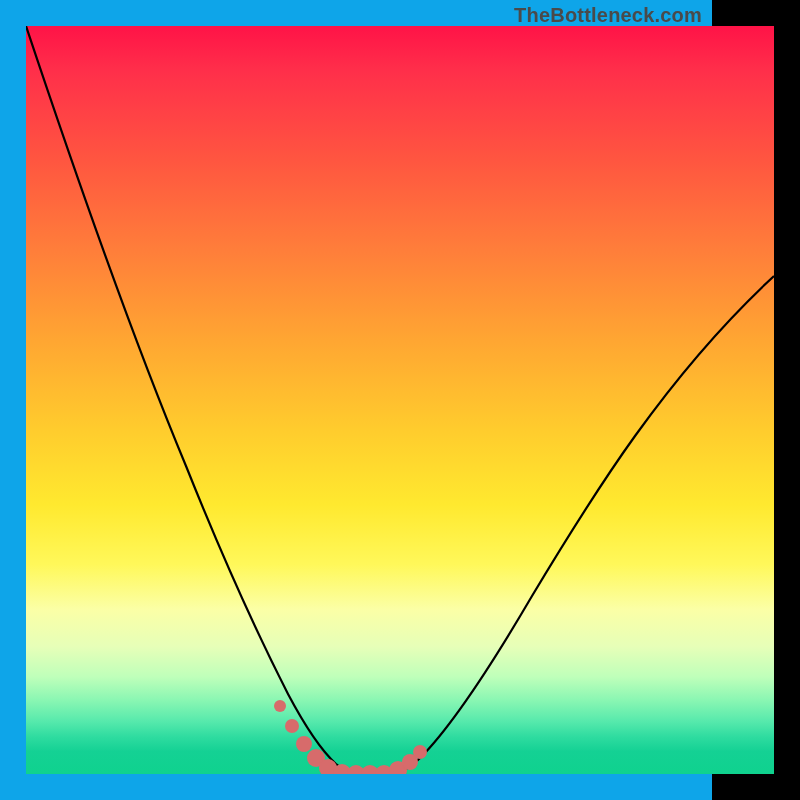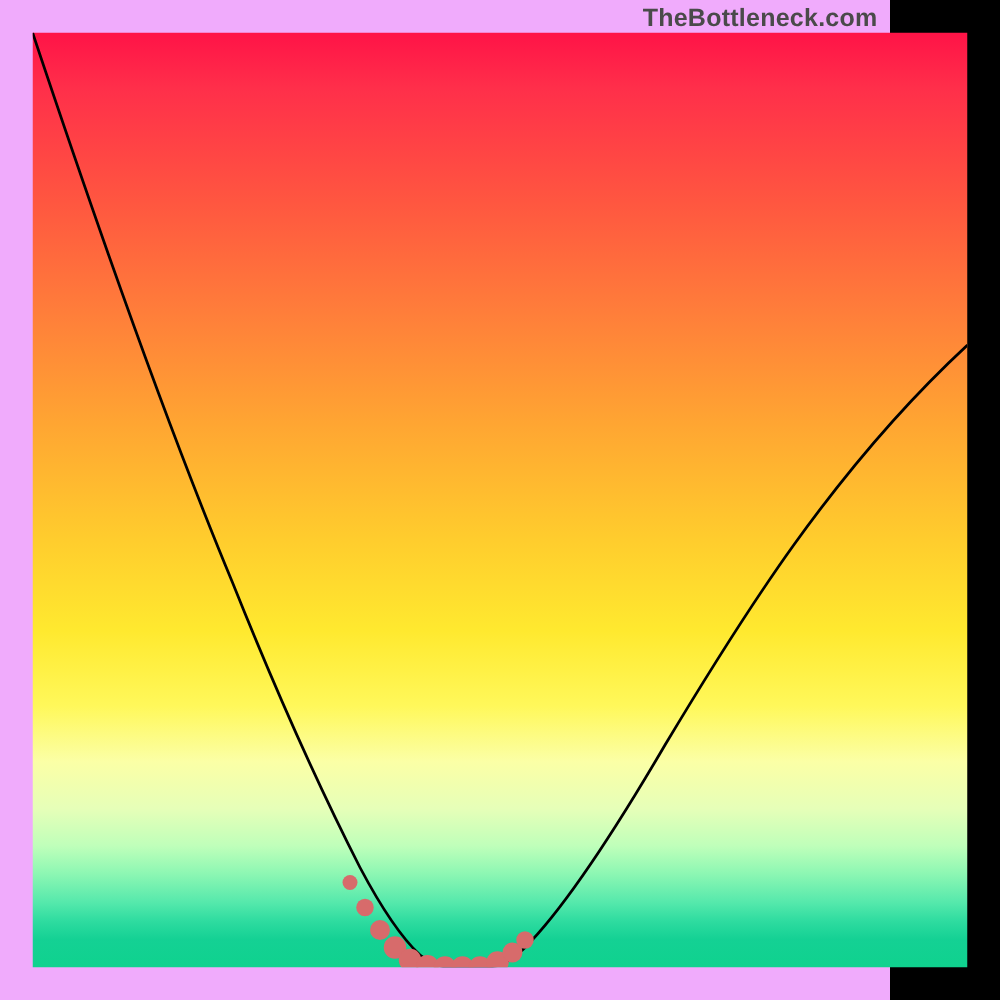--- a/index.html
+++ b/index.html
@@ -8,21 +8,21 @@
     width: 800px;
     height: 800px;
     background: #000;
     font-family: Arial, Helvetica, sans-serif;
     overflow: hidden;
   }
   .frame {
     position: relative;
     width: 712px;
     height: 800px;
-    background: #f0abfc;
+    background: #0ea5e9;
   }
   .watermark {
     position: absolute;
     top: 4px;
     right: 10px;
     color: #4a4a4a;
     font-size: 20px;
     font-weight: 600;
     letter-spacing: 0.2px;
     z-index: 10;

